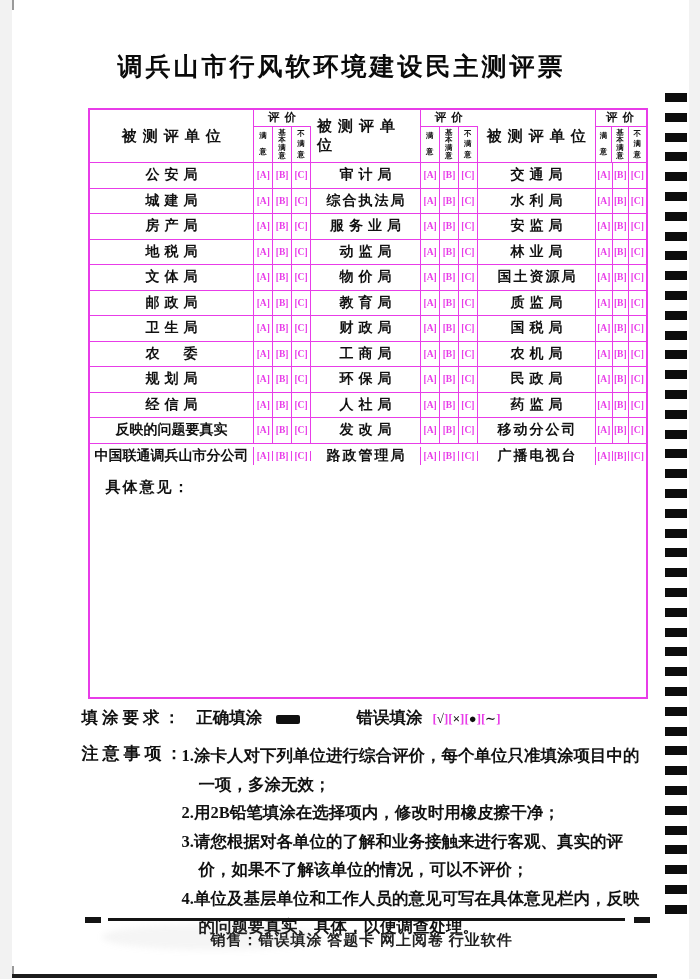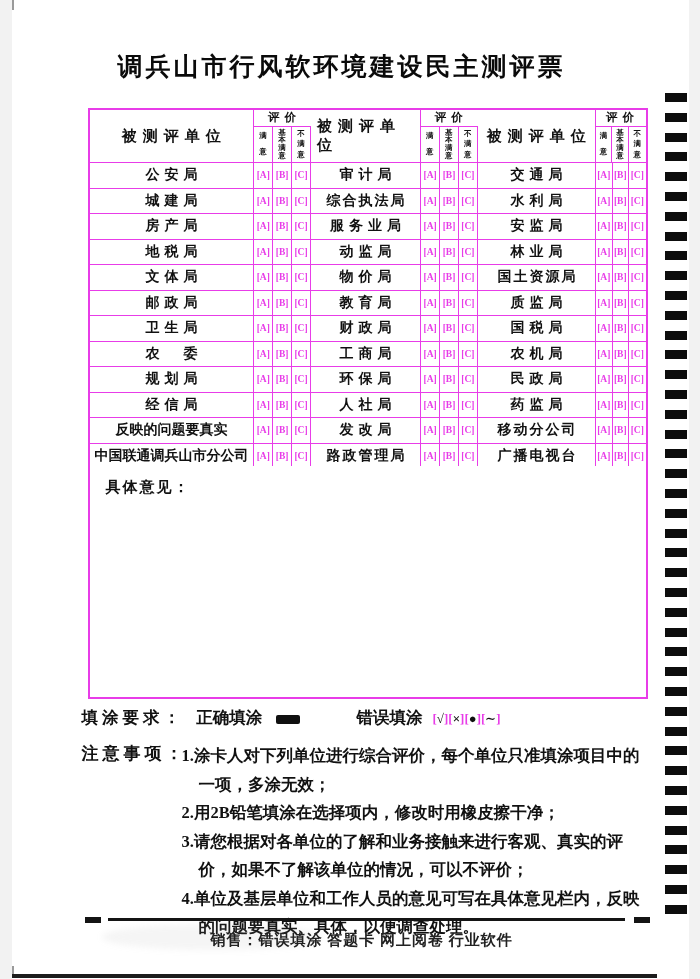--- a/index.html
+++ b/index.html
@@ -32,21 +32,21 @@
   }
   .sub-row{display:flex;flex:1;}
   .vlabel{
     display:flex;flex-direction:column;justify-content:space-around;align-items:center;
     font-size:7.5px;font-weight:700;line-height:1.05;box-sizing:border-box;padding:2px 0;
     border-right:1.5px solid var(--accent);
   }
   .vlabel.last{border-right:none;}
   .eval-head.gend .vlabel.last{border-right:1.5px solid var(--accent);}
   .trow{display:flex;height:25.5px;border-bottom:1.5px solid var(--accent);box-sizing:border-box;}
-  .trow:last-child{border-bottom:none;}
+  .trow:last-child{border-bottom:none;align-items:center;}
   .name-cell{
     display:flex;align-items:center;justify-content:center;
     font-size:14px;font-weight:600;box-sizing:border-box;
     border-right:1.5px solid var(--accent);white-space:nowrap;overflow:hidden;
   }
   .bub{
     display:flex;align-items:center;justify-content:center;
     font-size:9.5px;font-weight:700;color:var(--accent);
     border-right:1.5px solid var(--accent);box-sizing:border-box;
     font-family:"Liberation Serif","DejaVu Serif",serif;cursor:pointer;

